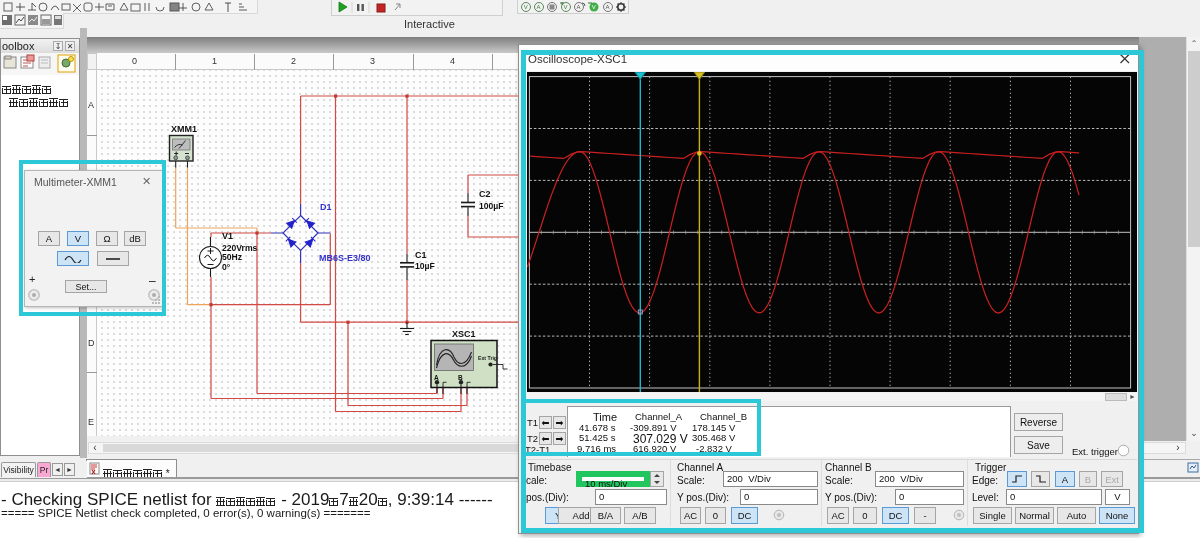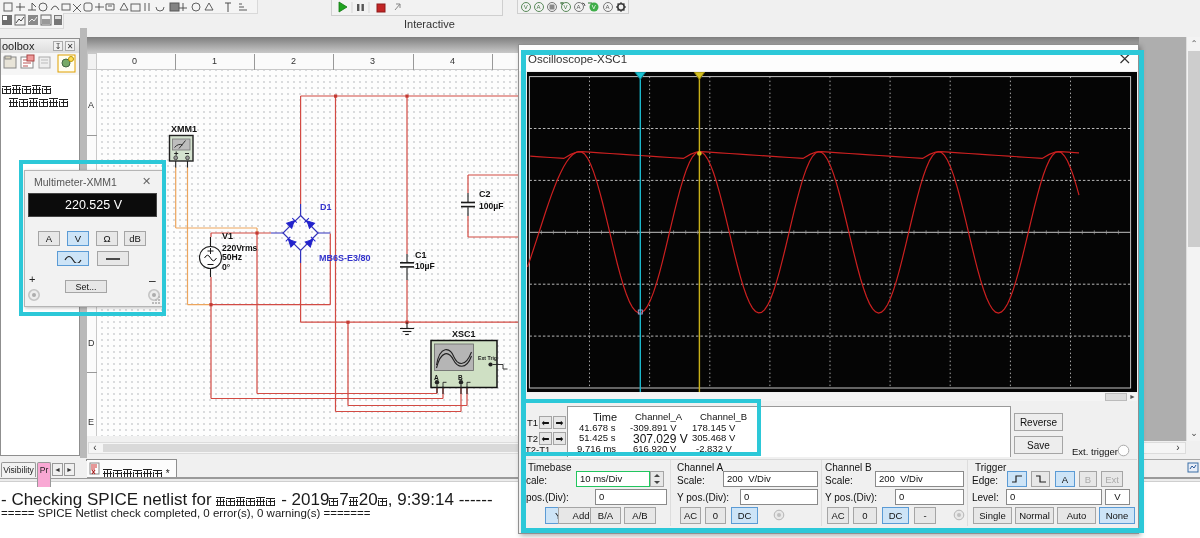--- a/index.html
+++ b/index.html
@@ -326,32 +326,29 @@
         <circle cx="65" cy="10" r="4" fill="#7a6" stroke="#464"></circle>
         <circle cx="70" cy="6" r="2.5" fill="#fd5" stroke="#b90"></circle>
   </svg>
  </div>
  <div class="abs" style="left:1px;top:40px;white-space:nowrap"><i class="hz v2"></i><i class="hz"></i><i class="hz v2"></i><i class="hz"></i><i class="hz v2"></i></div>
  <div class="abs" style="left:8px;top:53px;white-space:nowrap"><i class="hz"></i><i class="hz v2"></i><i class="hz"></i><i class="hz v2"></i><i class="hz"></i><i class="hz v2"></i></div>
 </div>
 
 <div class="abs" style="left:0;top:461px;width:87px;height:17px;background:#f0f0f0"></div>
 <div class="abs" style="left:1px;top:462px;width:35px;height:15px;background:#f2f2f2;border:1px solid #999;border-bottom:none;border-radius:2px 2px 0 0;font-size:8.5px;text-align:center;line-height:14px;box-sizing:border-box;color:#222">Visibility</div>
-<div class="abs" style="left:37px;top:462px;width:14px;height:25px;background:#f9a8d4;border:1px solid #999;border-bottom:none;border-radius:2px 2px 0 0;font-size:8.5px;text-align:center;line-height:14px;box-sizing:border-box;color:#222">Pr</div>
+<div class="abs" style="left:37px;top:462px;width:14px;height:15px;background:#f9a8d4;border:1px solid #999;border-bottom:none;border-radius:2px 2px 0 0;font-size:8.5px;text-align:center;line-height:14px;box-sizing:border-box;color:#222">Pr</div>
 <div class="abs" style="left:52px;top:463px;width:11px;height:13px;background:#f0f0f0;border:1px solid #999;font-size:7px;text-align:center;line-height:12px;box-sizing:border-box;color:#333">◄</div>
 <div class="abs" style="left:64px;top:463px;width:11px;height:13px;background:#f0f0f0;border:1px solid #999;font-size:7px;text-align:center;line-height:12px;box-sizing:border-box;color:#333">►</div>
 
 <div class="abs" style="left:1139px;top:37px;width:47px;height:404px;background:#aeaeae"></div>
 
 <div class="abs" style="left:24px;top:170px;width:137px;height:135px;background:#f2f2f2;border:1px solid #b5b5b5;box-shadow:1px 1px 3px rgba(0,0,0,0.25)">
  <span style="position:absolute;left:9px;top:5px;font-size:10.5px;color:#555">Multimeter-XMM1</span>
  <span style="position:absolute;left:117px;top:4px;font-size:11px;color:#666">✕</span>
- <div class="abs" style="left:3px;top:22px;width:129px;height:24px;background:#0c0c0c;border:1px solid #444;box-sizing:border-box">
-  <span style="position:absolute;left:0;top:4px;width:129px;text-align:center;font-size:12.5px;color:#fff">220.525 V</span>
- </div>
  <div class="btn" style="left:13px;top:60px;width:22px;height:15px">A</div>
  <div class="btn hl" style="left:42px;top:60px;width:22px;height:15px">V</div>
  <div class="btn" style="left:71px;top:60px;width:22px;height:15px">Ω</div>
  <div class="btn" style="left:99px;top:60px;width:22px;height:15px">dB</div>
  <div class="btn hl" style="left:32px;top:80px;width:32px;height:15px">
       <svg width="18" height="9">
         <path d="M1,6 q4,-7 8,0 q4,7 8,0" stroke="#222" fill="none" stroke-width="1.1"></path>
       </svg>
     </div>
  <div class="btn" style="left:72px;top:80px;width:32px;height:15px">
@@ -501,21 +498,21 @@
  <div class="btn" style="left:495px;top:368px;width:49px;height:18px;font-size:10px;background:#ededed">Reverse</div>
  <div class="btn" style="left:495px;top:391px;width:49px;height:18px;font-size:10px;background:#ededed">Save</div>
  <span class="lbl" style="left:553px;top:401px;font-size:9.5px">Ext. trigger</span>
  <svg class="abs" style="left:598px;top:399px" width="13" height="13">
       <circle cx="6.5" cy="6.5" r="5.3" fill="#fdfdfd" stroke="#aaa" stroke-width="1"></circle>
     </svg>
  <div class="abs" style="left:2px;top:414px;width:616px;height:1px;background:#d8d8d8"></div>
 
  <span class="lbl" style="left:9px;top:417px">Timebase</span>
  <span class="lbl" style="left:7px;top:430px">cale:</span>
- <div class="inp" style="left:57px;top:426px;width:74px;height:16px;border:1px solid #22c55e">10 ms/Div</div>
+ <div class="inp" style="left:57px;top:426px;width:74px;height:16px;border:6px solid #22c55e">10 ms/Div</div>
  <div class="abs" style="left:131px;top:426px;width:14px;height:16px;background:#e7e7e7;border:1px solid #a5a5a5;box-sizing:border-box">
    <svg width="12" height="14">
         <path d="M3,5 L6,2 L9,5 Z" fill="#444"></path>
         <path d="M3,9 L6,12 L9,9 Z" fill="#444"></path>
       </svg></div>
  <span class="lbl" style="left:7px;top:447px">pos.(Div):</span>
  <div class="inp" style="left:76px;top:444px;width:72px;height:16px">0</div>
  <div class="btn hl" style="left:26px;top:462px;width:35px;height:17px">Y/T</div>
  <div class="btn" style="left:39px;top:462px;width:46px;height:17px">Add</div>
  <div class="btn" style="left:71px;top:462px;width:31px;height:17px">B/A</div>

